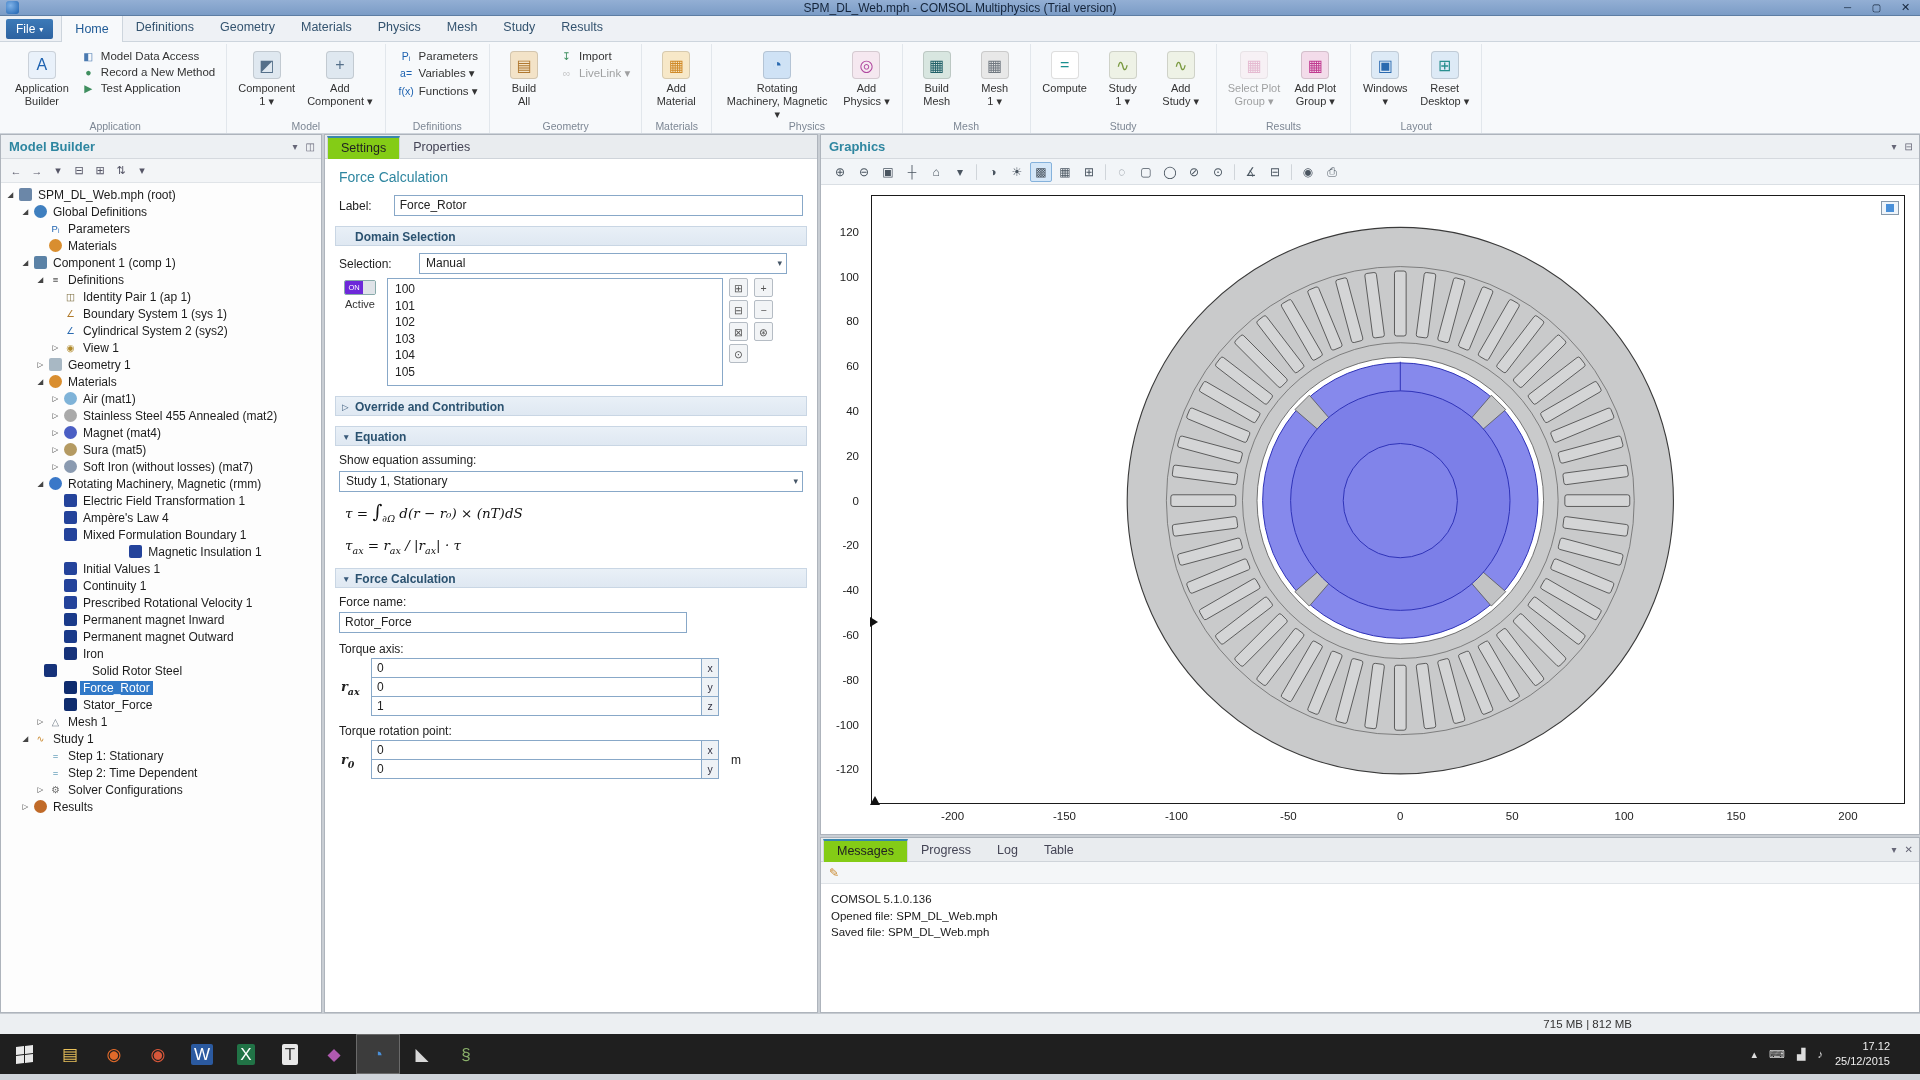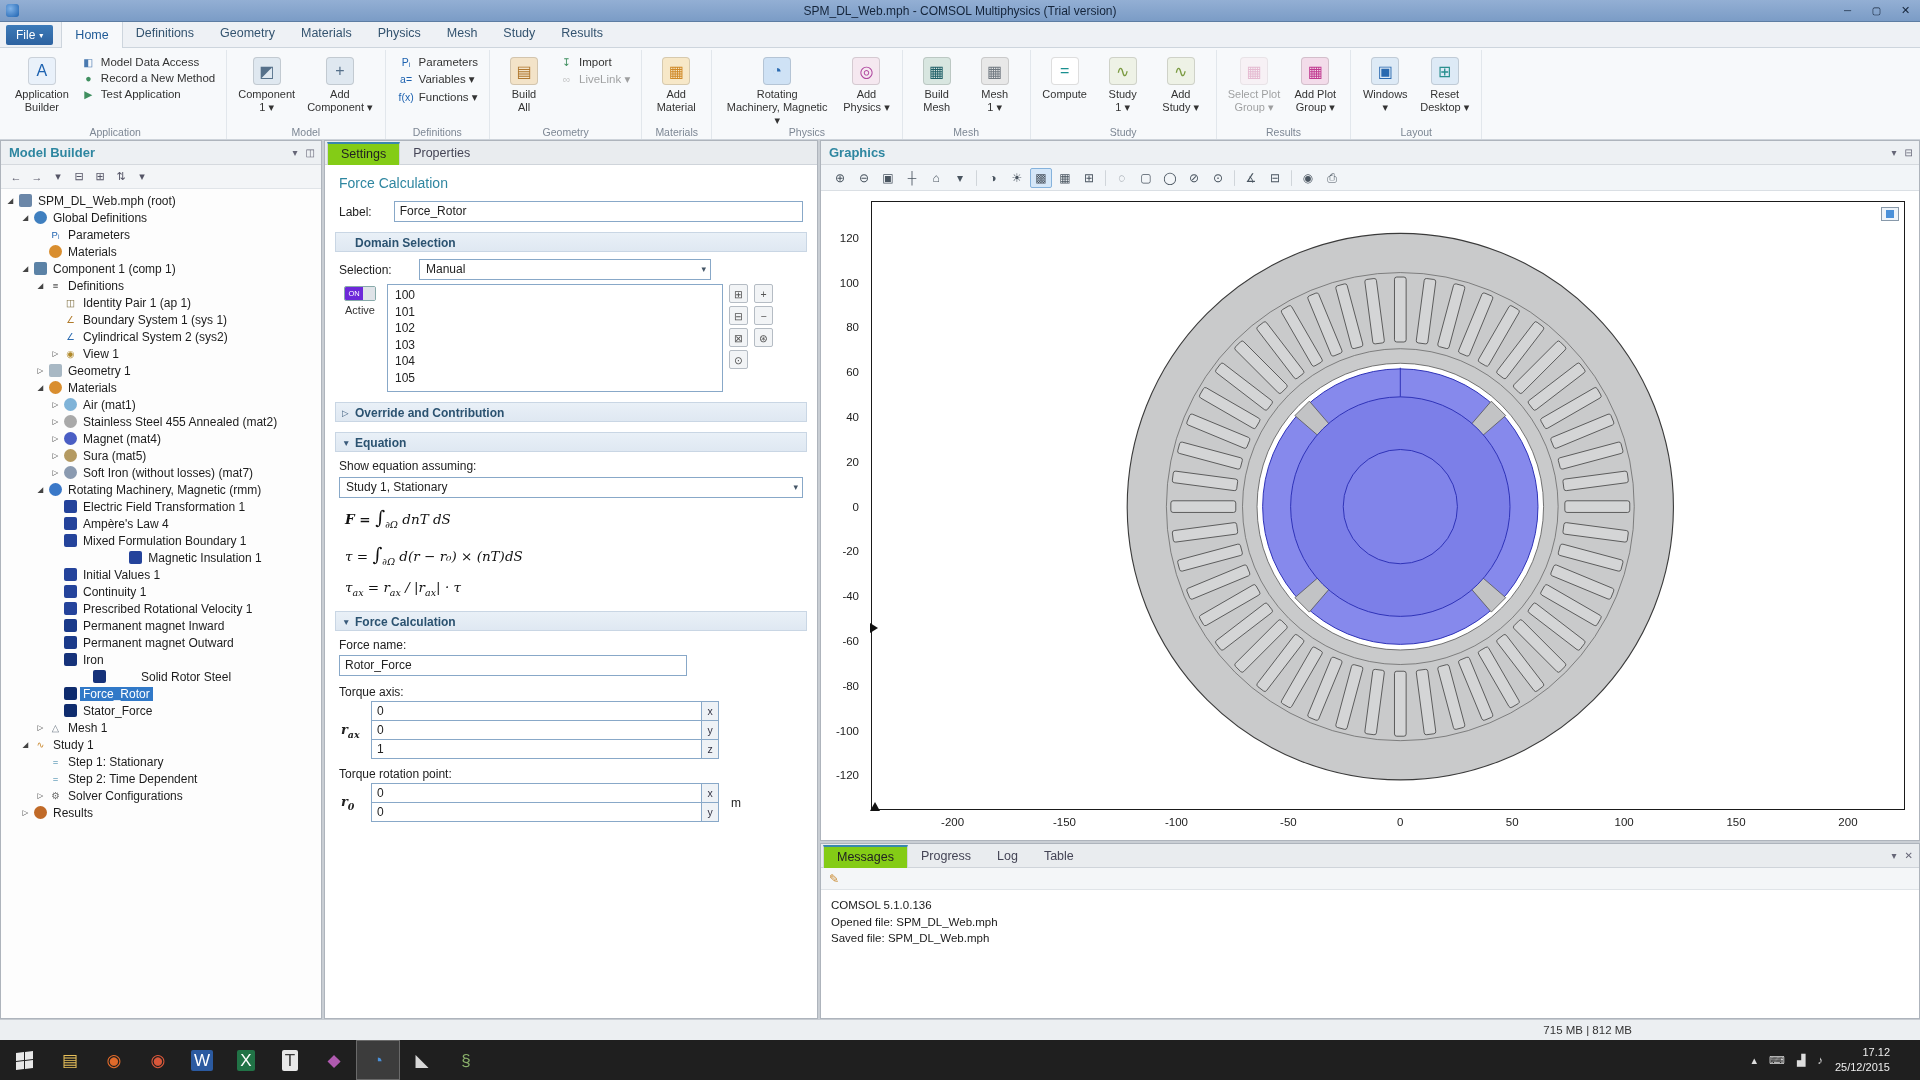--- a/index.html
+++ b/index.html
@@ -1,20 +1,20 @@
 <!DOCTYPE html>
 <html><head>
 <meta charset="utf-8">
 <style>
   * { box-sizing: border-box; margin: 0; padding: 0; }
   html,body { width:1920px; height:1080px; overflow:hidden;
     font-family:"Liberation Sans", sans-serif; font-size:12px; color:#222; background:#cfd4da; }
 
   
-  .titlebar { height:22px; background:linear-gradient(#93afd4,#7b9cc6);
+  .titlebar { height:16px; background:linear-gradient(#93afd4,#7b9cc6);
     display:flex; align-items:center; position:relative; border-bottom:1px solid #5d7da3; }
   .app-icon { width:13px; height:13px; margin-left:6px; border-radius:3px;
     background:radial-gradient(circle at 35% 35%, #7fb2e8, #1d62b0); }
   .title-text { position:absolute; left:0; right:0; text-align:center; font-size:12px; color:#14243a; }
   .win-controls { margin-left:auto; display:flex; height:100%; z-index:2; }
   .win-btn { width:29px; display:flex; align-items:center; justify-content:center;
     font-size:10px; color:#14243a; }
   .win-btn.close { font-size:11px; }
 
   
@@ -576,21 +576,21 @@
           <span class="ticon" style="background: rgb(26, 58, 138);"></span>
           <span class="tlabel">Permanent magnet Outward</span>
         </div>
 
         <div class="trow" style="padding-left: 49px;">
           <span class="arrow"></span>
           <span class="ticon" style="background: rgb(22, 50, 122);"></span>
           <span class="tlabel">Iron</span>
         </div>
 
-        <div class="trow" style="padding-left: 49px; gap: 32px;">
+        <div class="trow" style=" gap: 32px;">
           <span class="arrow"></span>
           <span class="ticon" style="background: rgb(22, 50, 122);"></span>
           <span class="tlabel">Solid Rotor Steel</span>
         </div>
 
         <div class="trow sel" style="padding-left: 49px;">
           <span class="arrow"></span>
           <span class="ticon" style="background: rgb(15, 44, 110);"></span>
           <span class="tlabel">Force_Rotor</span>
         </div>
@@ -653,21 +653,21 @@
         <span class="flabel">Label:</span>
         <div class="field grow">Force_Rotor</div>
       </div>
 
       <div class="sechead">
         <span>Domain Selection</span>
       </div>
 
       <div class="frow">
         <span class="flabel" style="width:58px">Selection:</span>
-        <div class="dropdown" style="width:292px">
+        <div class="dropdown" style="width:368px">
           <span>Manual</span>
           <span class="dd-arrow">▾</span>
         </div>
       </div>
 
       <div class="sel-row">
         <div class="active-col">
           <div class="toggle">
             <span class="on">ON</span>
               <span class="off"></span>
@@ -718,21 +718,20 @@
         <span>Equation</span>
       </div>
 
       <div class="flabel" style="margin:6px 0 4px 0">Show equation assuming:</div>
       <div class="dropdown">
         <span>Study 1, Stationary</span>
         <span class="dd-arrow">▾</span>
       </div>
 
       <div class="eqblock">
-        <div class="eqline"><b>F = </b><span class="int">∫</span><sub>∂Ω</sub><span> dnT dS</span></div>
         <div class="eqline"><span>τ = </span><span class="int">∫</span><sub>∂Ω</sub><span> d(r − r₀) × (nT)dS</span></div>
         <div class="eqline"><span>τ</span><sub>ax</sub><span> = r</span><sub>ax</sub><span> / |r</span><sub>ax</sub><span>| · τ</span></div>
       </div>
 
       <div class="sechead">
         <span class="secarrow">▼</span>
         <span>Force Calculation</span>
       </div>
 
       <div class="flabel" style="margin:4px 0 3px 0">Force name:</div>

